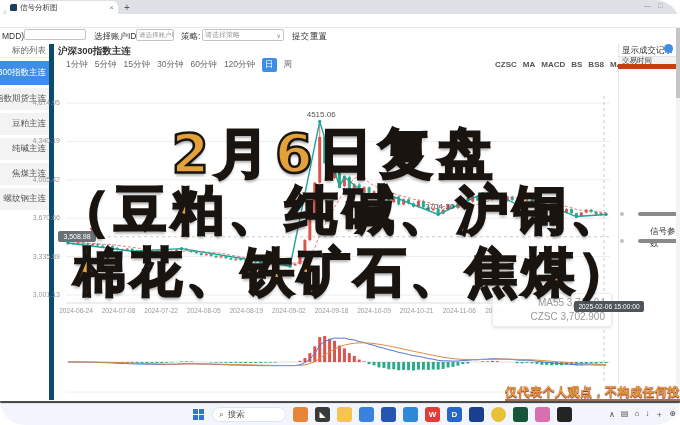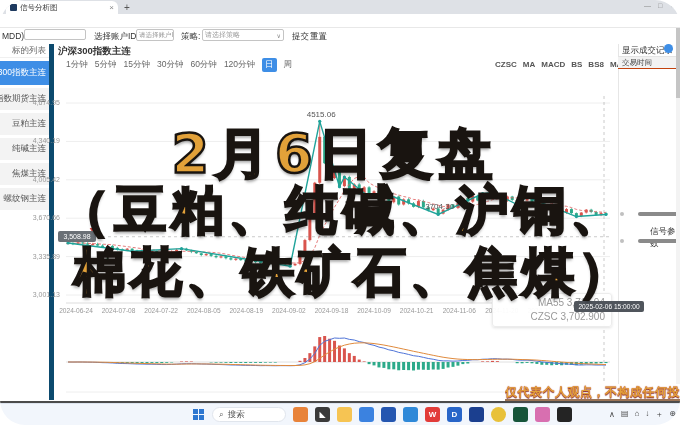--- a/index.html
+++ b/index.html
@@ -58,21 +58,21 @@
               display:flex;align-items:center;justify-content:center;border-radius:2px;z-index:4;}
   .datebadge{left:574px;top:301px;width:70px;height:11px;background:#50555c;color:#fff;font-size:6.6px;
              display:flex;align-items:center;justify-content:center;border-radius:2px;z-index:5;white-space:nowrap;}
   .tooltip{left:492px;top:293px;width:120px;height:34px;background:rgba(255,255,255,.95);border:1px solid #ececec;
            border-radius:3px;box-shadow:0 1px 3px rgba(0,0,0,.12);z-index:4;padding:2px 6px;box-sizing:border-box;}
   .tooltip div{font-size:10px;color:#999;line-height:14px;white-space:nowrap;text-align:right;}
   
   .rpanel{left:618px;top:44px;width:62px;height:356px;background:#fff;border-left:1px solid #e6e6e6;box-sizing:border-box;}
   .rp-trades{left:622px;top:45px;font-size:8.5px;color:#333;white-space:nowrap;}
   .rp-toggle{left:664px;top:44px;width:9px;height:9px;border-radius:50%;background:#3e8ee6;}
-  .rp-header{left:618px;top:56px;width:62px;height:13px;background:#f2f2f2;border-top:1px solid #e4e4e4;border-bottom:1px solid #c2410c;
+  .rp-header{left:618px;top:56px;width:62px;height:13px;background:#f2f2f2;border-top:1px solid #e4e4e4;border-bottom:5px solid #c2410c;
              box-sizing:border-box;display:flex;align-items:center;font-size:7.5px;color:#444;padding-left:4px;}
   .rp-label{font-size:8.5px;color:#333;}
   .hscroll .dot{position:absolute;left:0;top:0;width:4px;height:4px;border-radius:2px;background:#c0c0c0;}
   .hscroll .bar{position:absolute;left:18px;top:0;width:40px;height:4px;border-radius:2px;background:#8a8a8a;}
   
   .vscroll{right:0;top:28px;width:4px;height:373px;background:#f3f3f3;}
   .vthumb{position:absolute;right:0;top:0;width:4px;height:70px;background:#c5c5c5;}
   
   .goldline{position:absolute;z-index:6;text-align:center;font-weight:800;color:#E2A139;
             -webkit-text-stroke:2.5px #191410;text-shadow:0 3px 3px rgba(0,0,0,.35);

